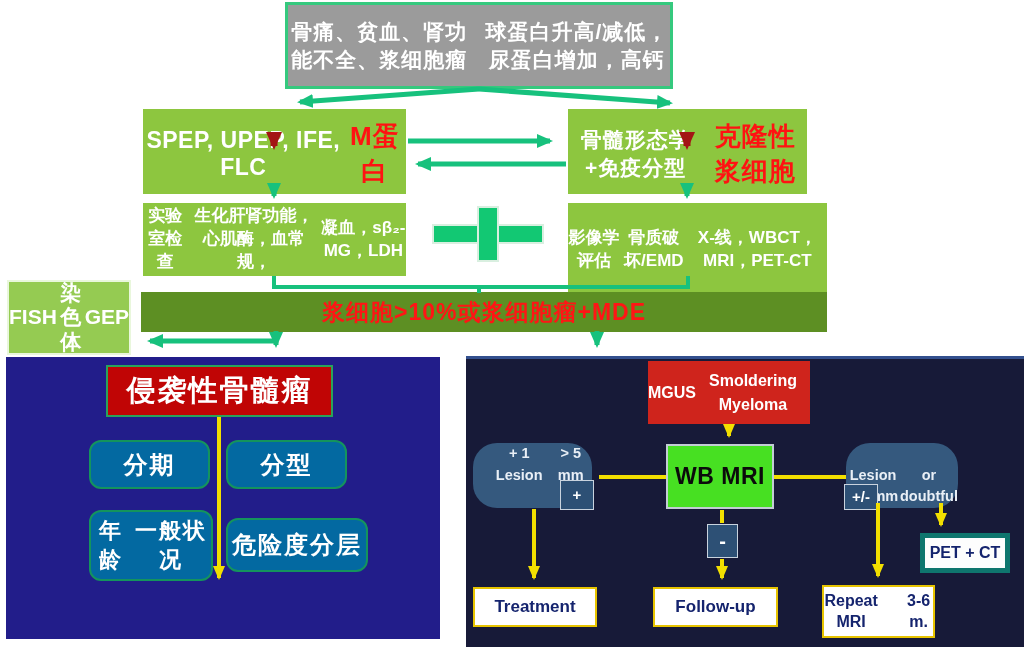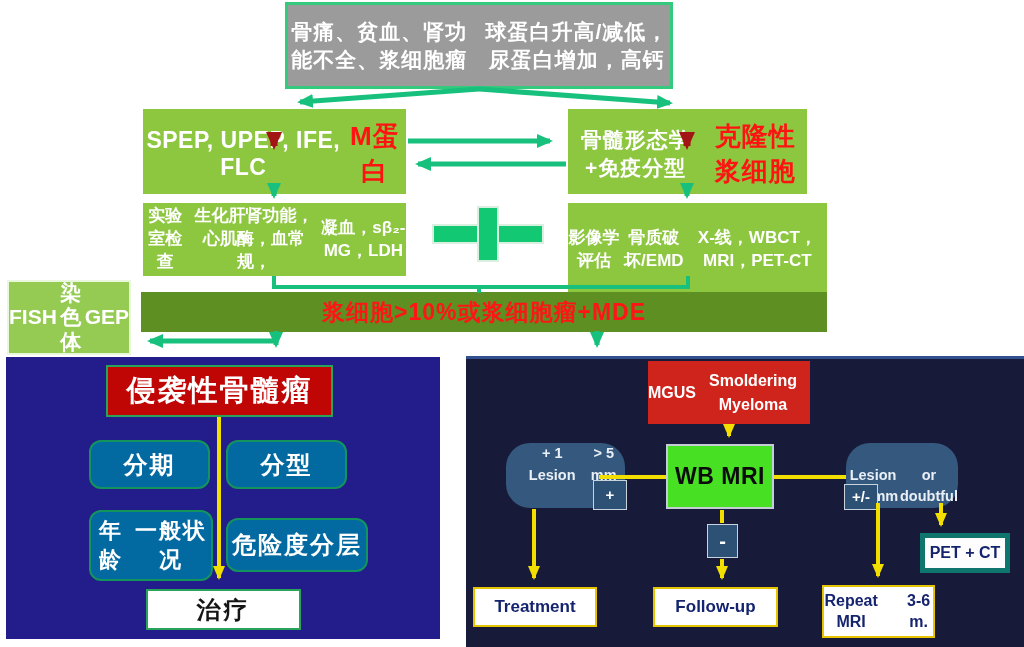--- a/index.html
+++ b/index.html
@@ -57,21 +57,21 @@
               border:2px solid #2aa35a;color:#151515;font-size:24px;font-weight:600;
               letter-spacing:3px;}
   
   .mgus-box{left:648px;top:361px;width:162px;height:63px;background:#cf241c;color:#ffffff;
             font-size:16px;font-weight:600;line-height:1.45;}
   .wbmri-box{left:666px;top:444px;width:108px;height:65px;background:#47e022;
              border:2px solid #c2cdd4;color:#0b0b0b;font-size:23px;font-weight:800;
              letter-spacing:.5px;}
   .lesion-box{background:#35597e;border-radius:24px;color:#e9eff6;font-size:14.5px;
               font-weight:600;line-height:1.5;}
-  .lesion-left{left:506px;top:443px;width:119px;height:65px;align-items:flex-start;
+  .lesion-left{left:473px;top:443px;width:119px;height:65px;align-items:flex-start;
                padding-left:16px;}
   .lesion-right{left:846px;top:443px;width:112px;height:65px;align-items:flex-end;
                 }
   .badge{position:absolute;background:#2d5075;border:1px solid #c9d3de;color:#ffffff;
          font-size:15px;font-weight:bold;display:flex;align-items:center;
          justify-content:center;box-sizing:border-box;}
   .badge-plus{right:-2px;bottom:-2px;width:34px;height:30px;}
   .badge-pm{left:-2px;bottom:-2px;width:34px;height:26px;}
   .minus-box{left:707px;top:524px;width:31px;height:34px;background:#2d5075;
              border:1px solid #c9d3de;color:#ffffff;font-size:20px;font-weight:bold;}
@@ -148,23 +148,20 @@
   <div class="box bluebox b-typing">
     <div>分型</div>
   </div>
   <div class="box bluebox b-age">
     <div>年龄</div>
     <div>一般状况</div>
   </div>
   <div class="box bluebox b-risk">
     <div>危险度分层</div>
   </div>
-  <div class="box b-treat-cn">
-    <div>治疗</div>
-  </div>
 
   <div class="right-panel"></div>
   <div class="box mgus-box">
     <div>MGUS</div>
     <div>Smoldering Myeloma</div>
   </div>
   <div class="box wbmri-box">
     <div>WB MRI</div>
   </div>
   <div class="box lesion-box lesion-left">

